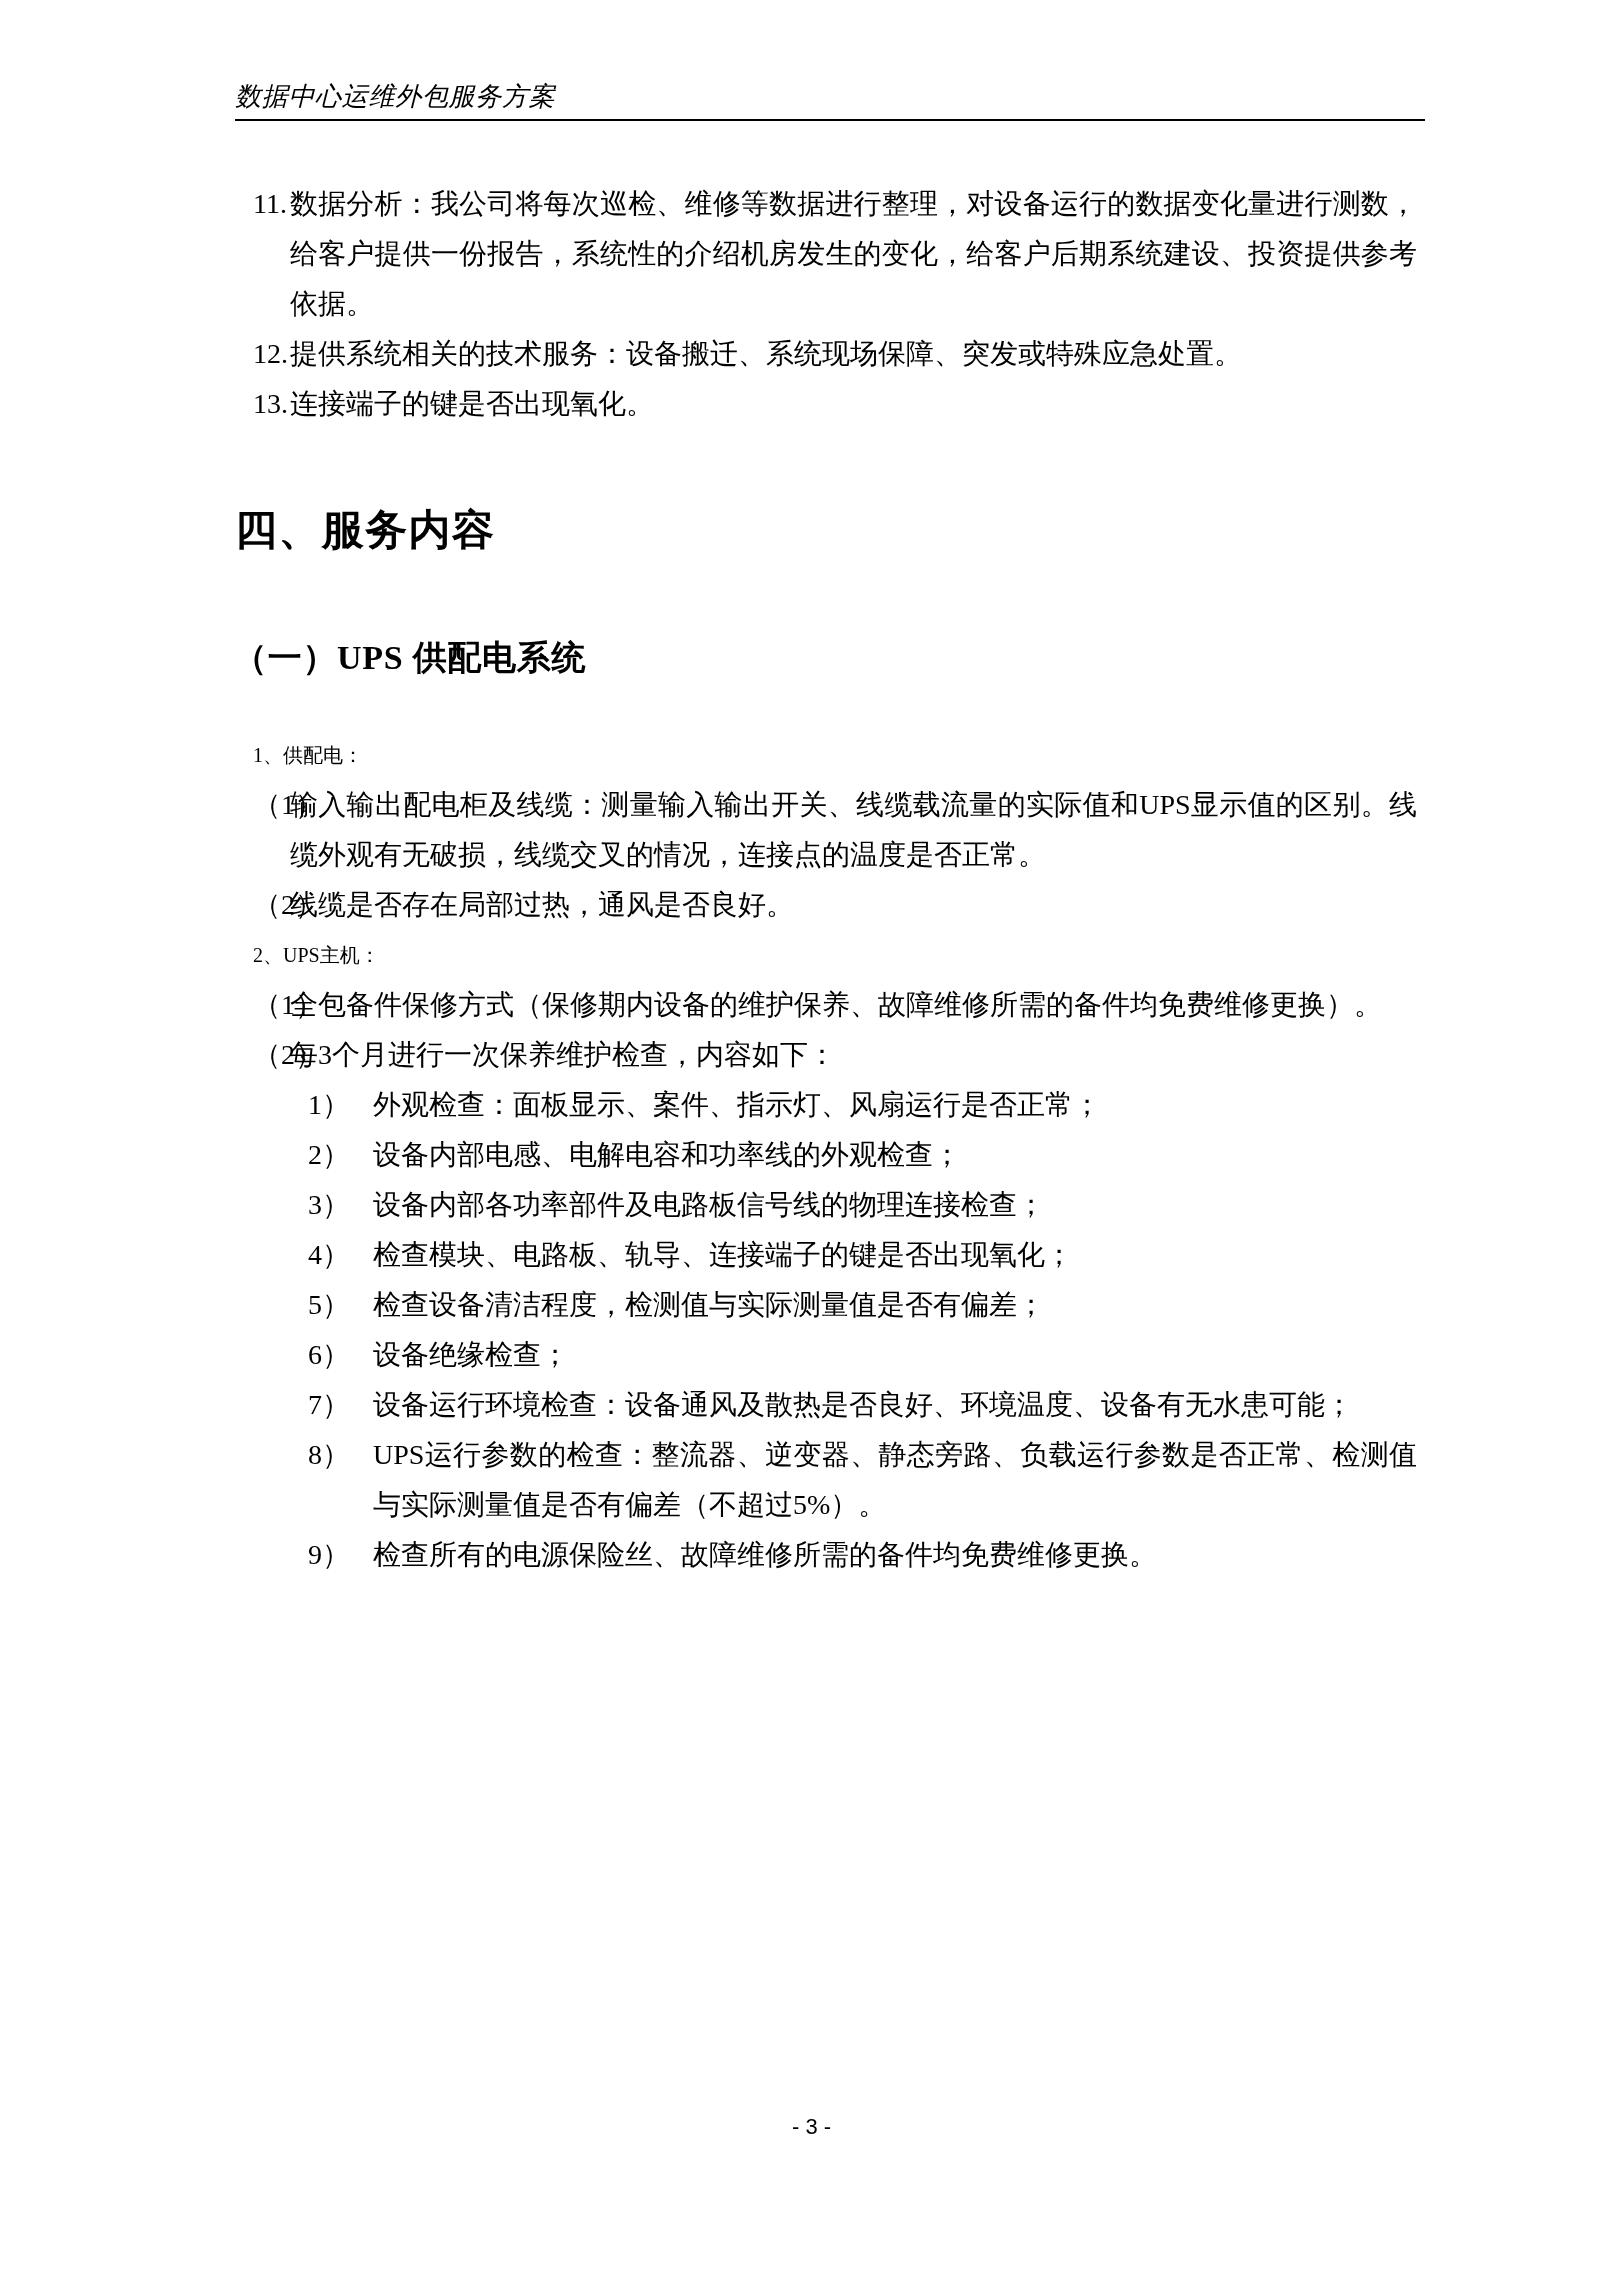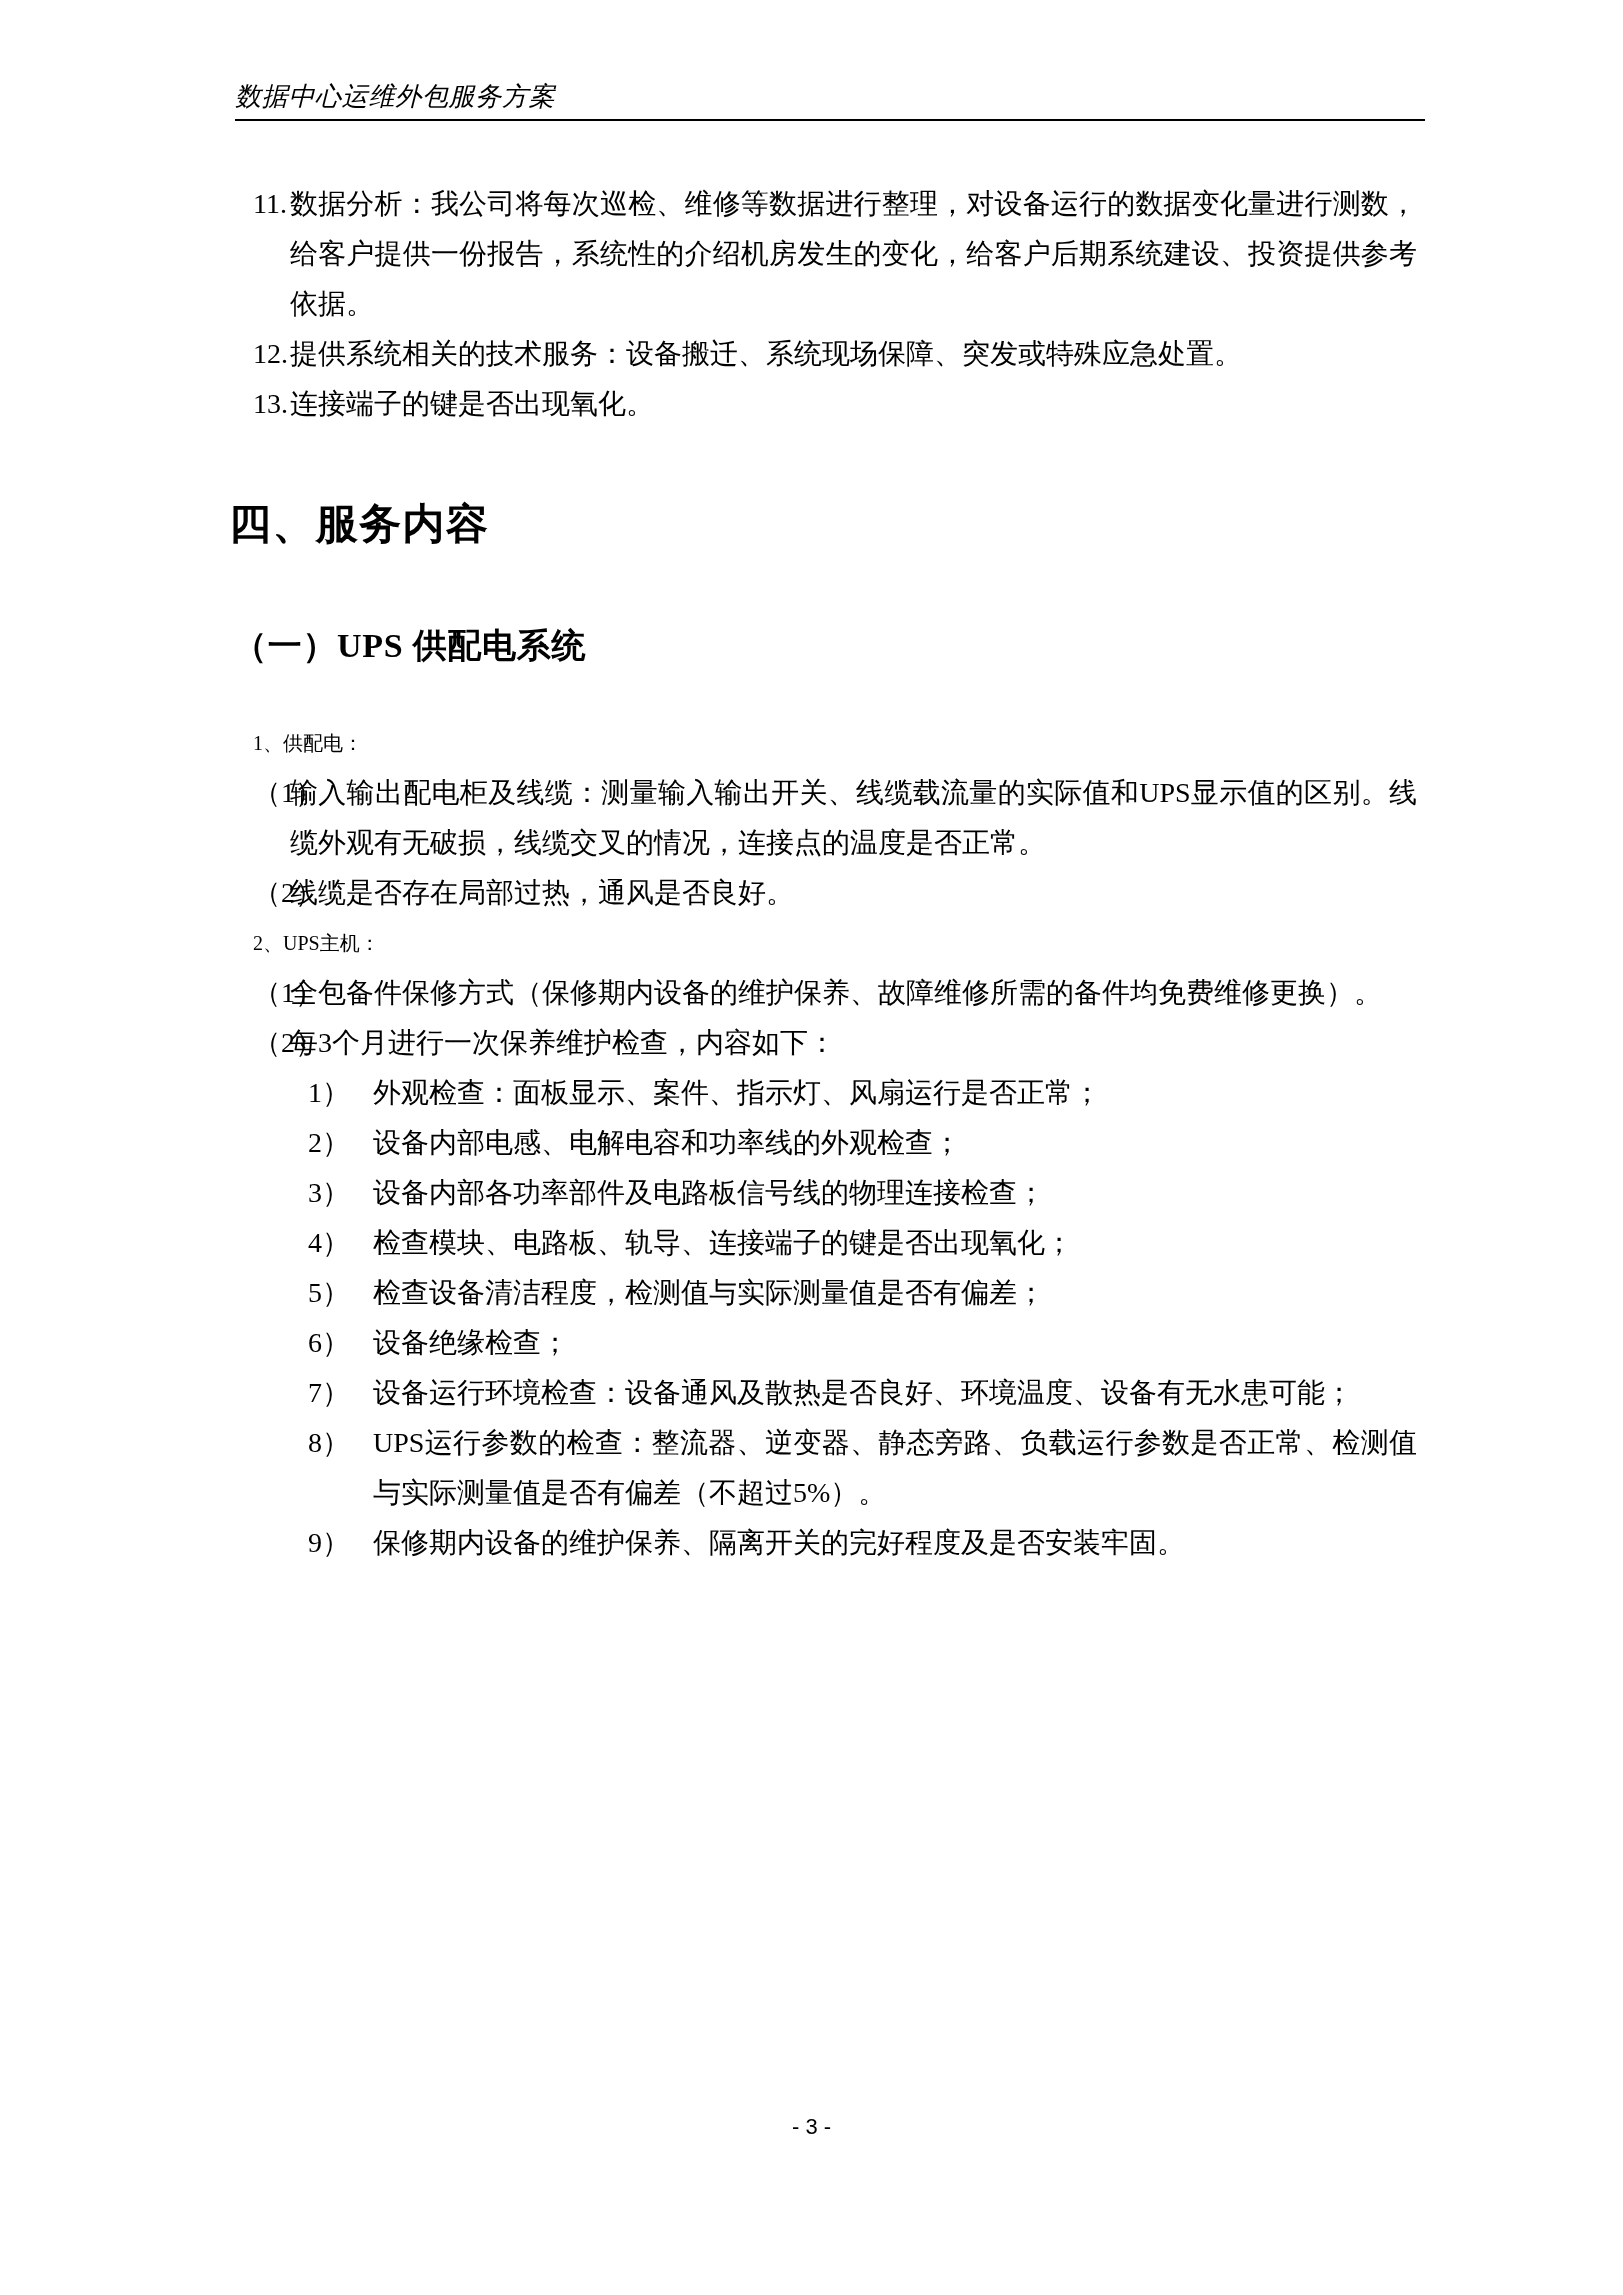--- a/index.html
+++ b/index.html
@@ -96,21 +96,21 @@
   
   .lvl-b { padding-left: 83px; }
   .lvl-b .num { width: 65px; }
 
   
   .h-section {
     font-size: 42px;
     line-height: 65px;
     font-weight: bold;
     letter-spacing: 1.4px;
-    margin: 4px;
+    margin: 10px;
     font-family: "Liberation Serif", "DejaVu Serif", serif;
   }
   .h-sub {
     font-size: 34px;
     line-height: 55px;
     font-weight: bold;
     letter-spacing: 0.7px;
     margin: 8px;
     font-family: "Liberation Serif", "DejaVu Serif", serif;
   }
@@ -221,21 +221,21 @@
     <div class="row lvl-b">
       <span class="num">7）</span>
       <span class="txt">设备运行环境检查：设备通风及散热是否良好、环境温度、设备有无水患可能；</span>
     </div>
     <div class="row lvl-b">
       <span class="num">8）</span>
       <span class="txt">UPS运行参数的检查：整流器、逆变器、静态旁路、负载运行参数是否正常、检测值与实际测量值是否有偏差（不超过5%）。</span>
     </div>
     <div class="row lvl-b">
       <span class="num">9）</span>
-      <span class="txt">保修期内设备的维护保养、隔离开关的完好程度及是否安装牢固。</span>
+      <span class="txt">检查所有的电源保险丝、故障维修所需的备件均免费维修更换。</span>
     </div>
 
   </div>
 
   <div class="page-footer">
     <span class="footer-text">- 3 -</span>
   </div>
 
 </div>
 

